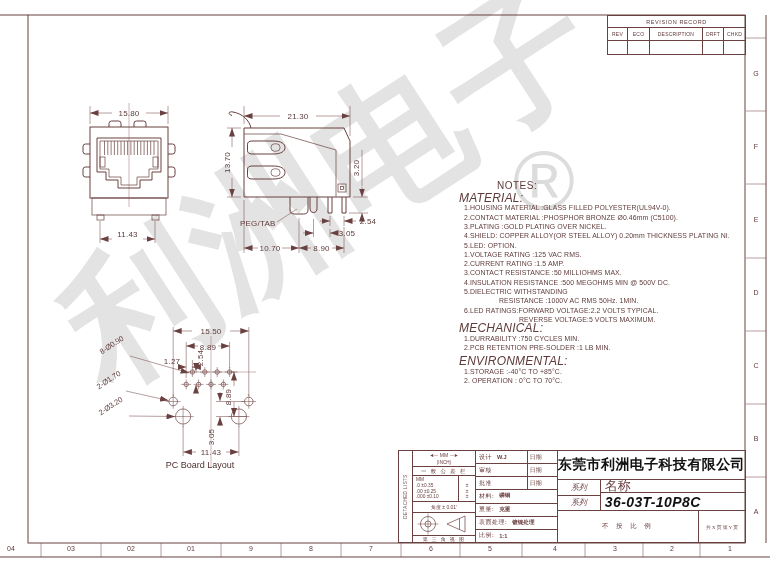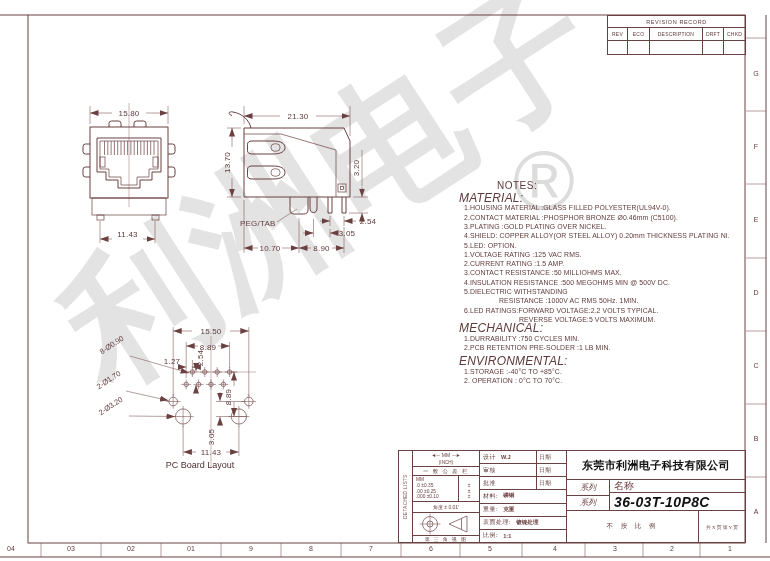--- a/index.html
+++ b/index.html
@@ -60,29 +60,29 @@
             letter-spacing:1.4px;border-top:1px solid #6b4040;font-family:"Liberation Serif",serif;}
   #tb .colC{width:86px;border-right:1px solid #6b4040;display:flex;flex-direction:column;}
   #tb .colC .rw{flex:1;border-bottom:1px solid #6b4040;display:flex;align-items:center;font-size:6px;}
   #tb .colC .rw:last-child{border-bottom:none;}
   #tb .colC .lbl{padding-left:3px;font-family:"Liberation Serif",serif;letter-spacing:.5px;}
   #tb .colC .val{padding-left:5px;font-weight:bold;font-size:5.6px;}
   #tb .colC .dt{width:27px;margin-left:auto;border-left:1px solid #6b4040;align-self:stretch;
       display:flex;align-items:center;padding-left:2px;font-family:"Liberation Serif",serif;}
   #tb .colD{flex:1;display:flex;flex-direction:column;}
   .company{height:28px;border-bottom:1px solid #6b4040;display:flex;align-items:center;justify-content:center;
-      font-size:11px;font-weight:bold;color:#111111;letter-spacing:.4px;white-space:nowrap;}
+      font-size:14px;font-weight:bold;color:#111111;letter-spacing:.4px;white-space:nowrap;}
   .series{height:30px;border-bottom:1px solid #6b4040;display:flex;}
   .ser-l{width:42px;border-right:1px solid #6b4040;display:flex;flex-direction:column;}
   .ser-l div{flex:1;display:flex;align-items:center;justify-content:center;font-size:8px;
       font-family:"Liberation Serif",serif;font-style:italic;}
   .ser-l div:first-child{border-bottom:1px solid #6b4040;}
   .ser-r{flex:1;display:flex;flex-direction:column;}
   .ser-name{height:12px;border-bottom:1px solid #6b4040;display:flex;align-items:center;padding-left:4px;
-      font-size:10px;font-family:Liberation Serif, serif;}
+      font-size:13px;font-family:Liberation Serif, serif;}
   .ser-pn{flex:1;display:flex;align-items:center;padding-left:4px;font-size:14px;font-weight:bold;
       font-style:italic;color:#111111;letter-spacing:.4px;}
   .drawno{height:22px;border-bottom:1px solid #6b4040;display:flex;}
   .dn-l{flex:1;display:flex;flex-direction:column;}
   .dn-l div{flex:1;display:flex;align-items:center;padding-left:3px;font-size:5.6px;}
   .dn-l div:first-child{border-bottom:1px solid #6b4040;}
   .dn-a3{width:27px;border-left:1px solid #6b4040;display:flex;align-items:center;justify-content:center;
       font-size:9.5px;color:#3a2525;}
   .dn-ver{width:19px;border-left:1px solid #6b4040;display:flex;flex-direction:column;align-items:center;
       justify-content:center;font-size:4.6px;line-height:5.4px;font-family:"Liberation Serif",serif;}

